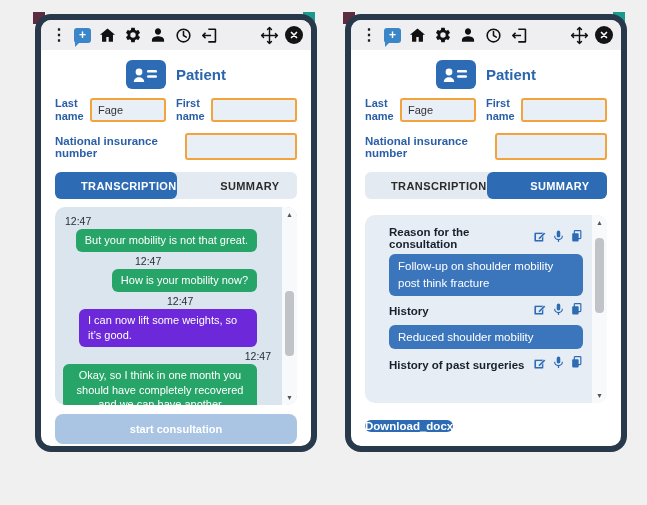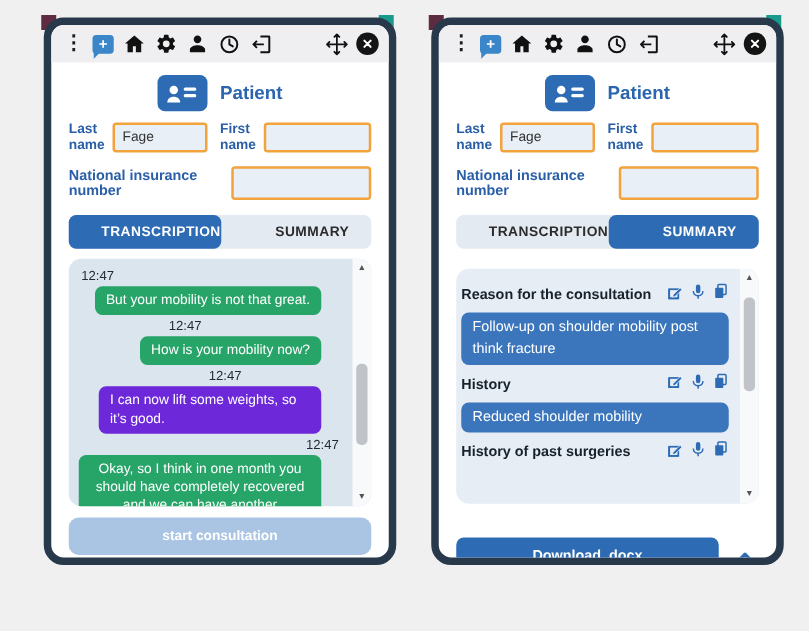--- a/index.html
+++ b/index.html
@@ -79,28 +79,28 @@
   .thumb-mid { top:42%; height:33%; }
   .thumb-top { top:12%; height:40%; }
 
   
   .footer-btn { margin:9px 14px 0; height:30px; border:none; border-radius:8px; width:calc(100% - 28px);
                 color:#fff; font-weight:bold; font-size:11px; font-family:"Liberation Sans",sans-serif; cursor:pointer; }
   .start-btn { background:#a9c5e3; }
 
   
   .summary-box { position:relative; margin:16px 14px 0; height:188px; background:#e7edf4;
-                 border-radius:10px; padding:8px 24px 8px 4px; overflow:hidden; }
+                 border-radius:10px; padding:8px 24px 8px 24px; overflow:hidden; }
   .srow { display:flex; align-items:center; justify-content:space-between; margin:3px 0 4px; }
   .shead { font-weight:bold; font-size:11.5px; color:#16212c; }
   .sicons { display:flex; align-items:center; gap:5px; }
   .sval { background:#3b76bd; color:#fff; font-size:11.5px; line-height:1.45; padding:4px 9px;
           border-radius:6px; margin:0 0 6px; }
 
-  .dl-row { display:flex; align-items:flex-end; margin:27px 14px 0; gap:10px; }
+  .dl-row { display:flex; align-items:flex-start; margin:17px 14px 0; gap:10px;flex-direction:column; }
   .dl-btn { flex:1; height:30px; background:#2d6cb4; border:none; border-radius:6px; color:#fff;
             font-weight:bold; font-size:11.5px; font-family:"Liberation Sans",sans-serif; cursor:pointer; }
 </style>
 </head>
 <body>
 
 <div class="stage">
 
   <div class="sliver maroon" style="left:33px;top:12px;"></div>
   <div class="sliver teal" style="left:303px;top:12px;"></div>

